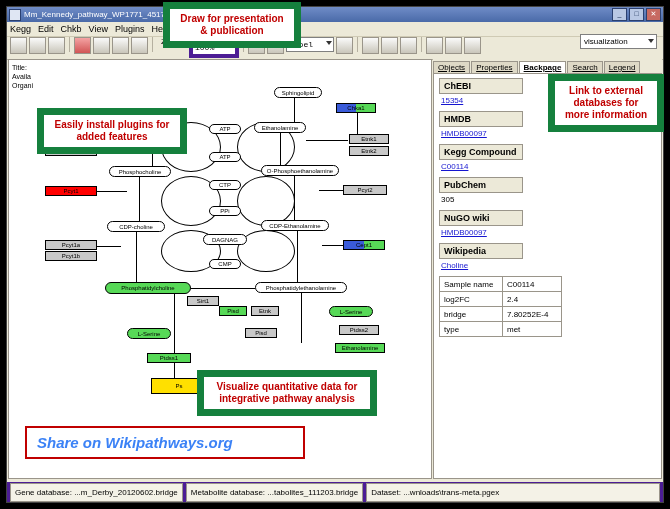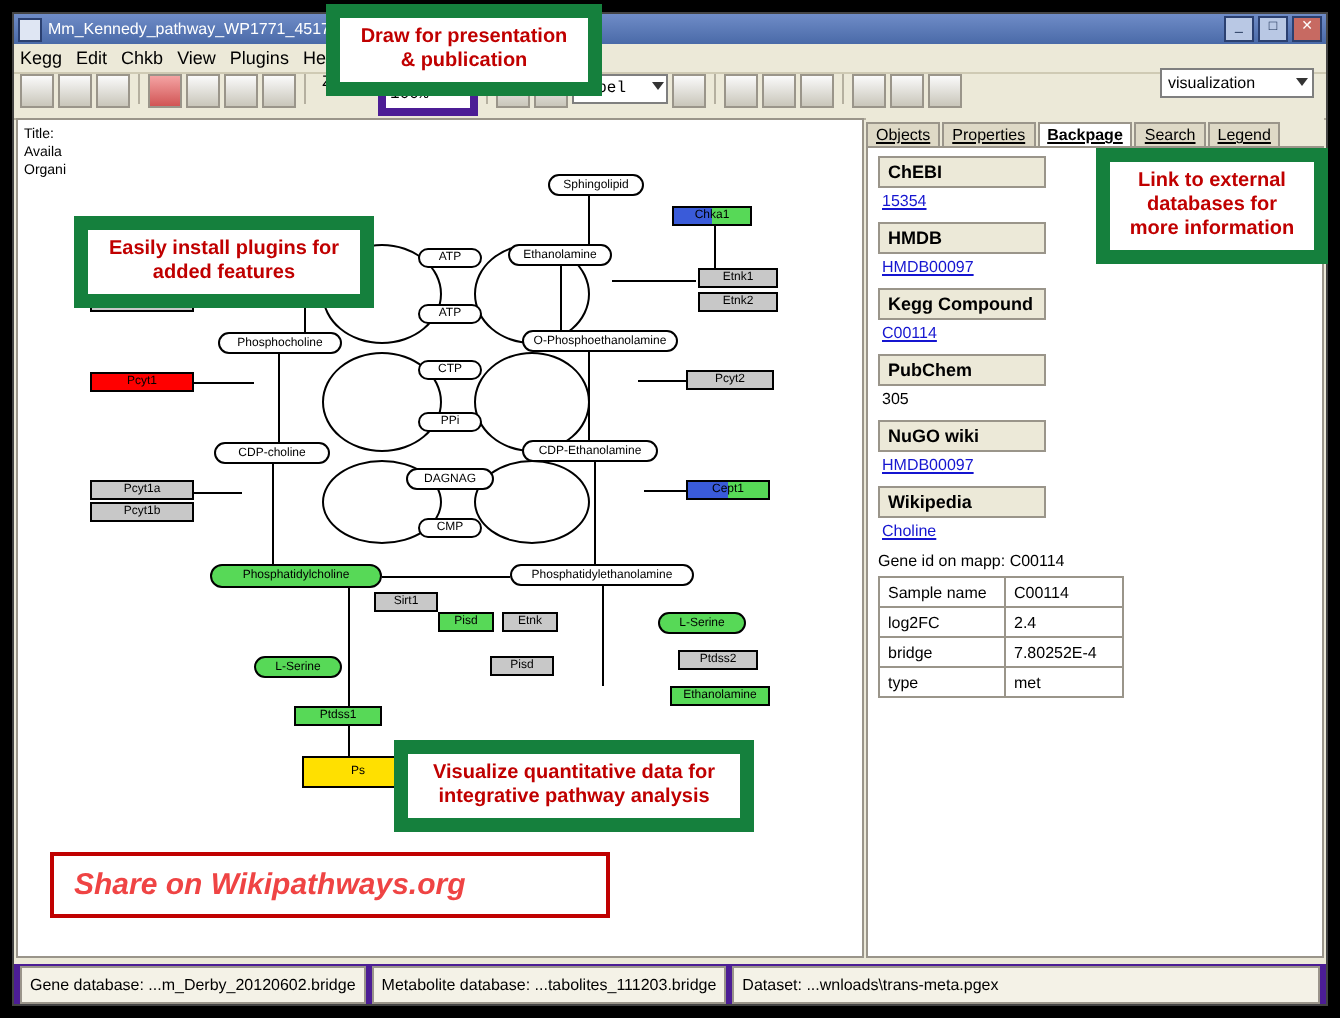--- a/index.html
+++ b/index.html
@@ -74,21 +74,21 @@
   .n-red{background:#ff0000;}
   .n-split{background:linear-gradient(to right,#ff0000 50%,#57d957 50%);}
   .n-split-bg{background:linear-gradient(to right,#3a5bd9 50%,#57d957 50%);}
   .n-yellow{background:#ffe000;}
   
   .ln{position:absolute;background:#000;}
   .ellipse{position:absolute;border:1px solid #000;border-radius:50%;}
   
   .callout{position:absolute;background:#fff;border:7px solid #15803d;color:#c00000;
            font-weight:bold;text-align:center;font-size:10px;padding:4px 6px;box-sizing:border-box;line-height:12px;}
-  .bigcallout{position:absolute;background:#fff;border:2px solid #c00000;color:#ef4444;
+  .bigcallout{position:absolute;background:#fff;border:2px solid #c00000;color:#3b82f6;
               font-weight:bold;font-style:italic;font-size:15px;padding:6px 10px;box-sizing:border-box;}
 </style>
 </head>
 <body>
 
 <div id="app">
 
   <div class="titlebar">
     <div class="tb-icon"></div>
     <div class="tb-title">Mm_Kennedy_pathway_WP1771_45176.gpml</div>
@@ -242,21 +242,20 @@
 
         <div class="sectionbox">PubChem</div>
         <div class="plaintext">305</div>
 
         <div class="sectionbox">NuGO wiki</div>
         <a class="dblink" href="#">HMDB00097</a>
 
         <div class="sectionbox">Wikipedia</div>
         <a class="dblink" href="#">Choline</a>
 
-        <div class="geneid">Gene id on mapp: C00114</div>
 
         <table class="expr">
           <tbody>
               <tr>
             <td class="k">Sample name</td>
             <td class="v">C00114</td>
           </tr>
           <tr>
             <td class="k">log2FC</td>
             <td class="v">2.4</td>

